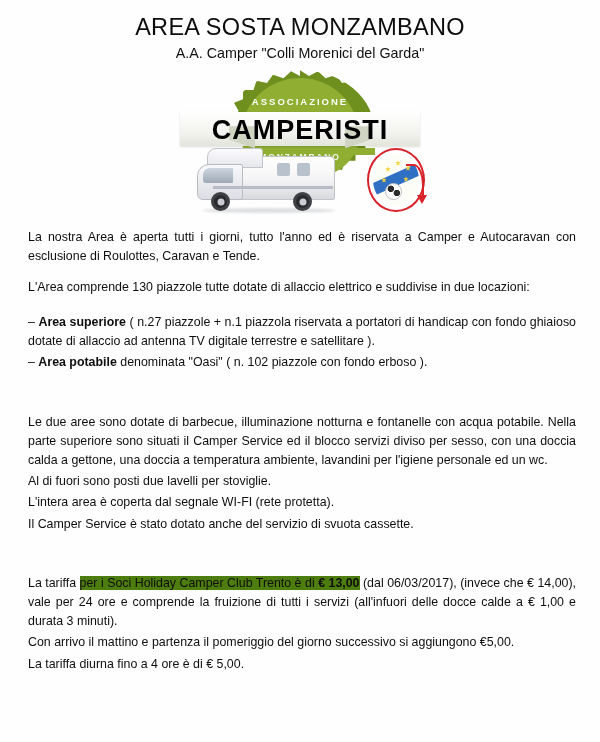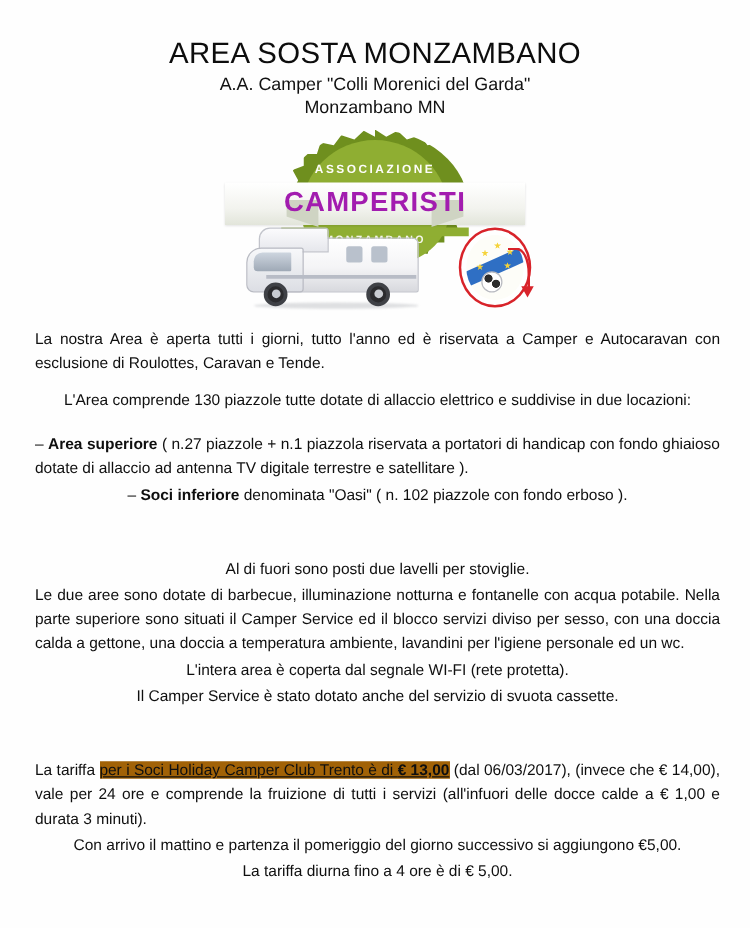--- a/index.html
+++ b/index.html
@@ -11,21 +11,21 @@
     background: #fefefe;
     font-family: "Liberation Sans", sans-serif;
     color: #111;
     overflow: hidden;
     position: relative;
   }
 
   .page { width: 600px; height: 742px; position: relative; padding: 0; }
 
   
-  .header { text-align: center; padding-top: 30px; }
+  .header { text-align: center; padding-top: 15px; }
   .title-main {
     font-size: 23.5px;
     font-weight: normal;
     letter-spacing: 0.3px;
     line-height: 1.06;
     margin: 0;
     color: #0d0d0d;
   }
   .title-sub {
     font-size: 14.3px;
@@ -122,24 +122,24 @@
     height: 22px;
     background: #cfd4c3;
   }
   .ribbon-tail-l { left: 8px; clip-path: polygon(0 0, 100% 0, 100% 100%, 0 62%); }
   .ribbon-tail-r { right: 8px; clip-path: polygon(0 0, 100% 0, 100% 62%, 0 100%); }
   .ribbon-text {
     position: absolute;
     left: 50%;
     top: 47px;
     transform: translateX(-50%);
-    font-size: 22px;
+    font-size: 27px;
     font-weight: bold;
     letter-spacing: 1px;
-    color: #a21caf;
+    color: #000000;
     white-space: nowrap;
   }
   .green-bar {
     position: absolute;
     left: 50%;
     top: 80px;
     transform: translateX(-50%);
     width: 150px;
     height: 7px;
     background: #8fae32;
@@ -295,37 +295,36 @@
 
   
   .body {
     padding: 0 24px 0 28px;
     font-size: 12.4px;
     line-height: 1.55;
     color: #0f0f0f;
   }
   .para { margin: 0 0 11px 0; text-align: justify; }
   .para.tight { margin-bottom: 2px; }
-  .para.nojust { text-align: center; }
+  .para.nojust { text-align: left; }
   .block { margin-bottom: 12px; margin-top: 16px; }
   b { font-weight: bold; }
-  .hl { background: #a16207; text-decoration: underline; }
+  .hl { background: #4d7c0f; }
 
   .spacer-lg { height: 18px; }
   .spacer-md { height: 12px; }
 </style>
 </head>
 <body>
 
 <div class="page">
 
   <div class="header">
     <h1 class="title-main">AREA SOSTA MONZAMBANO</h1>
     <p class="title-sub">A.A. Camper "Colli Morenici del Garda"</p>
-    <p class="title-sub2">Monzambano MN</p>
   </div>
 
   <div class="logo-wrap">
 
     <div class="badge">
       <div class="badge-star"></div>
       <div class="badge-circle"></div>
       <div class="badge-top-text">ASSOCIAZIONE</div>
       <div class="ribbon"></div>
       <div class="ribbon-tail-l"></div>
@@ -375,29 +374,29 @@
 
     <p class="para nojust">L'Area comprende 130 piazzole tutte dotate di allaccio elettrico e suddivise in due locazioni:</p>
 
     <div class="block">
       <p class="para tight">
         <span>–</span>
         <b>Area superiore</b><span> ( n.27 piazzole + n.1 piazzola riservata a portatori di handicap con fondo ghiaioso dotate di allaccio ad antenna TV digitale terrestre e satellitare ).</span>
       </p>
       <p class="para tight nojust">
         <span>–</span>
-        <b>Soci inferiore</b><span> denominata "Oasi" ( n. 102 piazzole con fondo erboso ).</span>
+        <b>Area potabile</b><span> denominata "Oasi" ( n. 102 piazzole con fondo erboso ).</span>
       </p>
     </div>
 
     <div class="spacer-md"></div>
 
     <div class="block">
+      <p class="para tight">Le due aree sono dotate di barbecue, illuminazione notturna e fontanelle con acqua potabile. Nella parte superiore sono situati il Camper Service ed il blocco servizi diviso per sesso, con una doccia calda a gettone, una doccia a temperatura ambiente, lavandini per l'igiene personale ed un wc.</p>
       <p class="para tight nojust">Al di fuori sono posti due lavelli per stoviglie.</p>
-      <p class="para tight">Le due aree sono dotate di barbecue, illuminazione notturna e fontanelle con acqua potabile. Nella parte superiore sono situati il Camper Service ed il blocco servizi diviso per sesso, con una doccia calda a gettone, una doccia a temperatura ambiente, lavandini per l'igiene personale ed un wc.</p>
       <p class="para tight nojust">L'intera area è coperta dal segnale WI-FI (rete protetta).</p>
       <p class="para tight nojust">Il Camper Service è stato dotato anche del servizio di svuota cassette.</p>
     </div>
 
     <div class="spacer-md"></div>
 
     <div class="block">
       <p class="para tight"><span>La tariffa </span><span class="hl"><span>per i Soci Holiday Camper Club Trento è di </span><b>€ 13,00</b></span><span> (dal 06/03/2017), (invece che € 14,00), vale per 24 ore e comprende la fruizione di tutti i servizi (all'infuori delle docce calde a € 1,00 e durata 3 minuti).</span></p>
       <p class="para tight nojust">Con arrivo il mattino e partenza il pomeriggio del giorno successivo si aggiungono €5,00.</p>
       <p class="para tight nojust">La tariffa diurna fino a 4 ore  è di € 5,00.</p>

